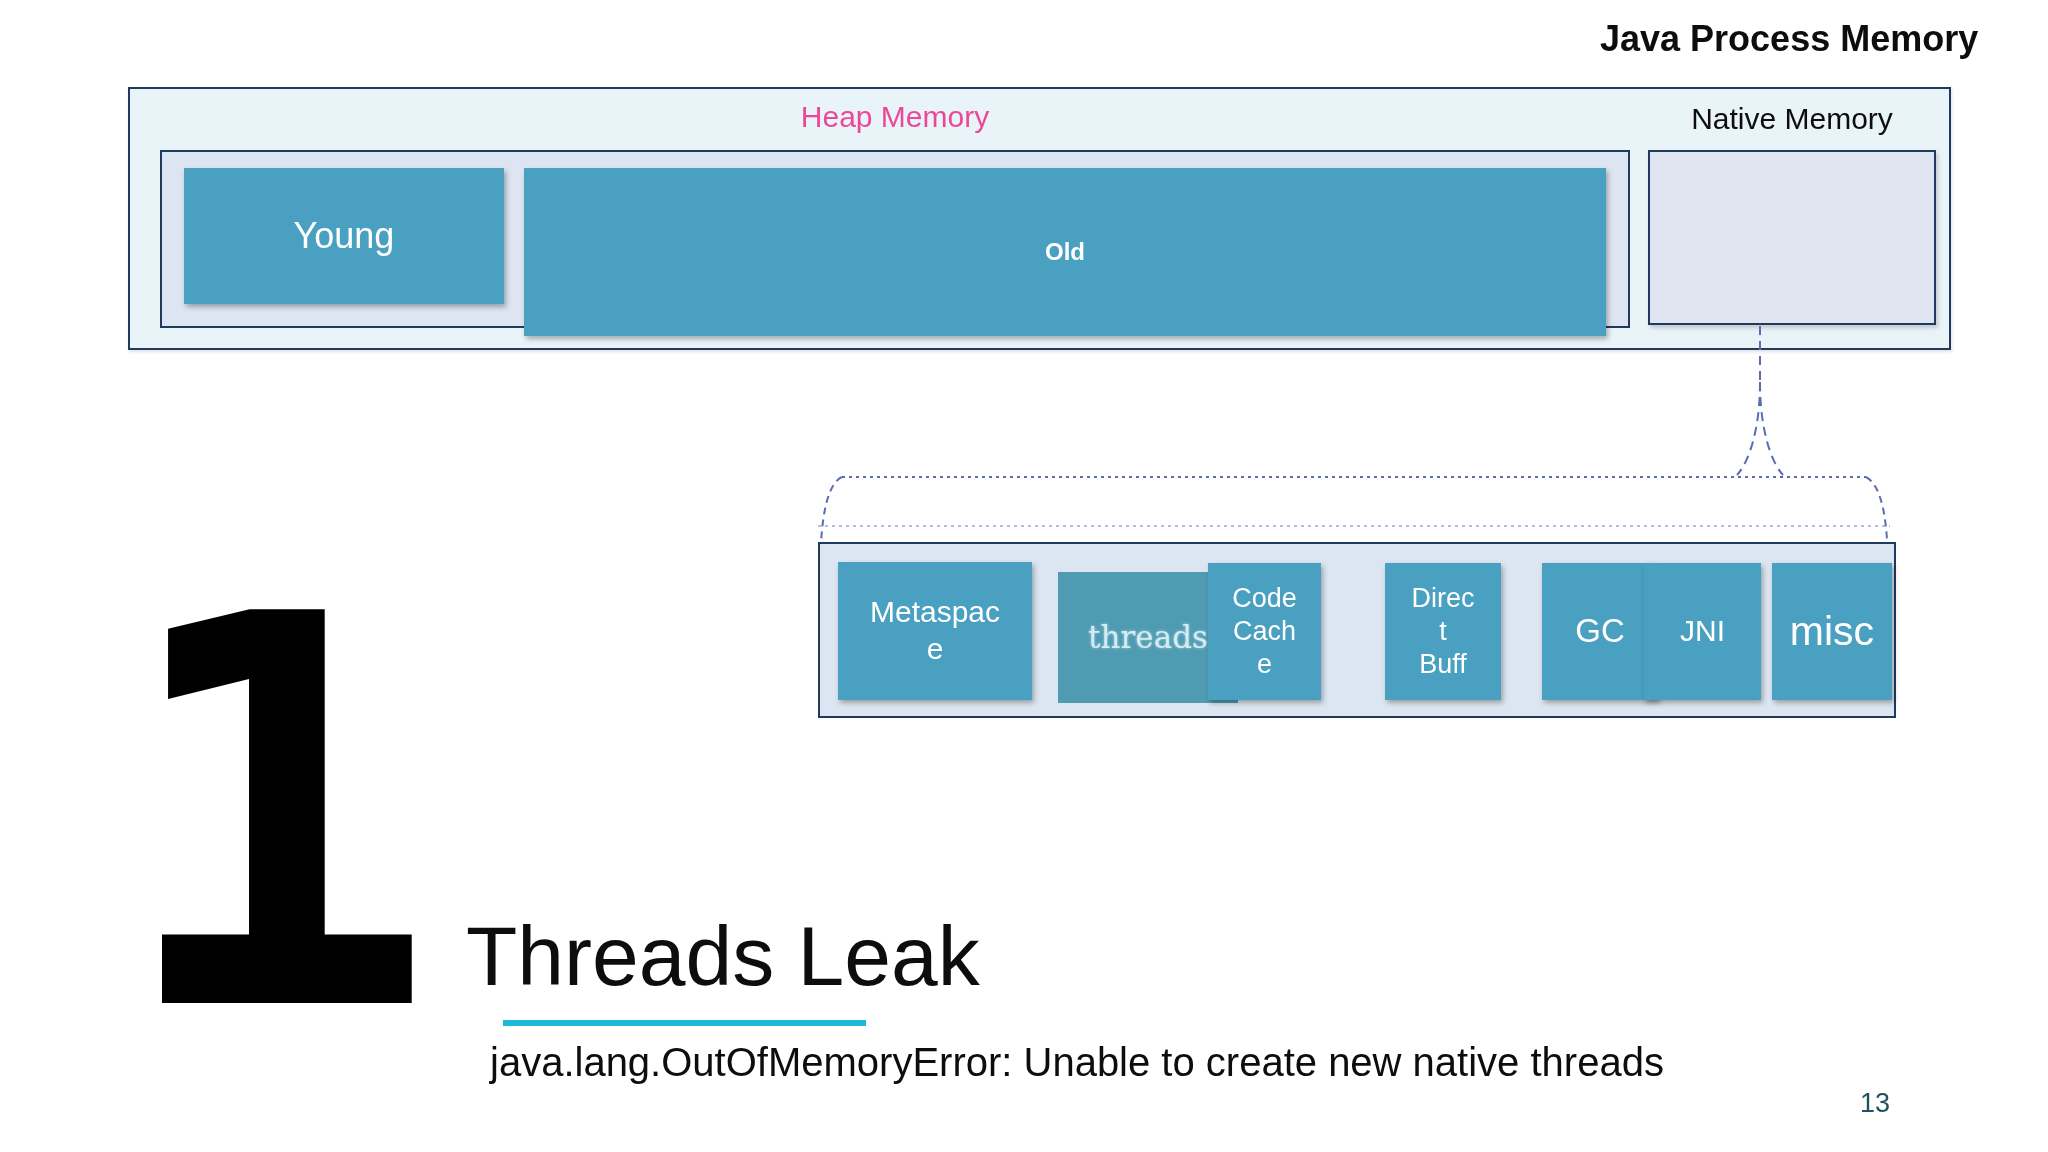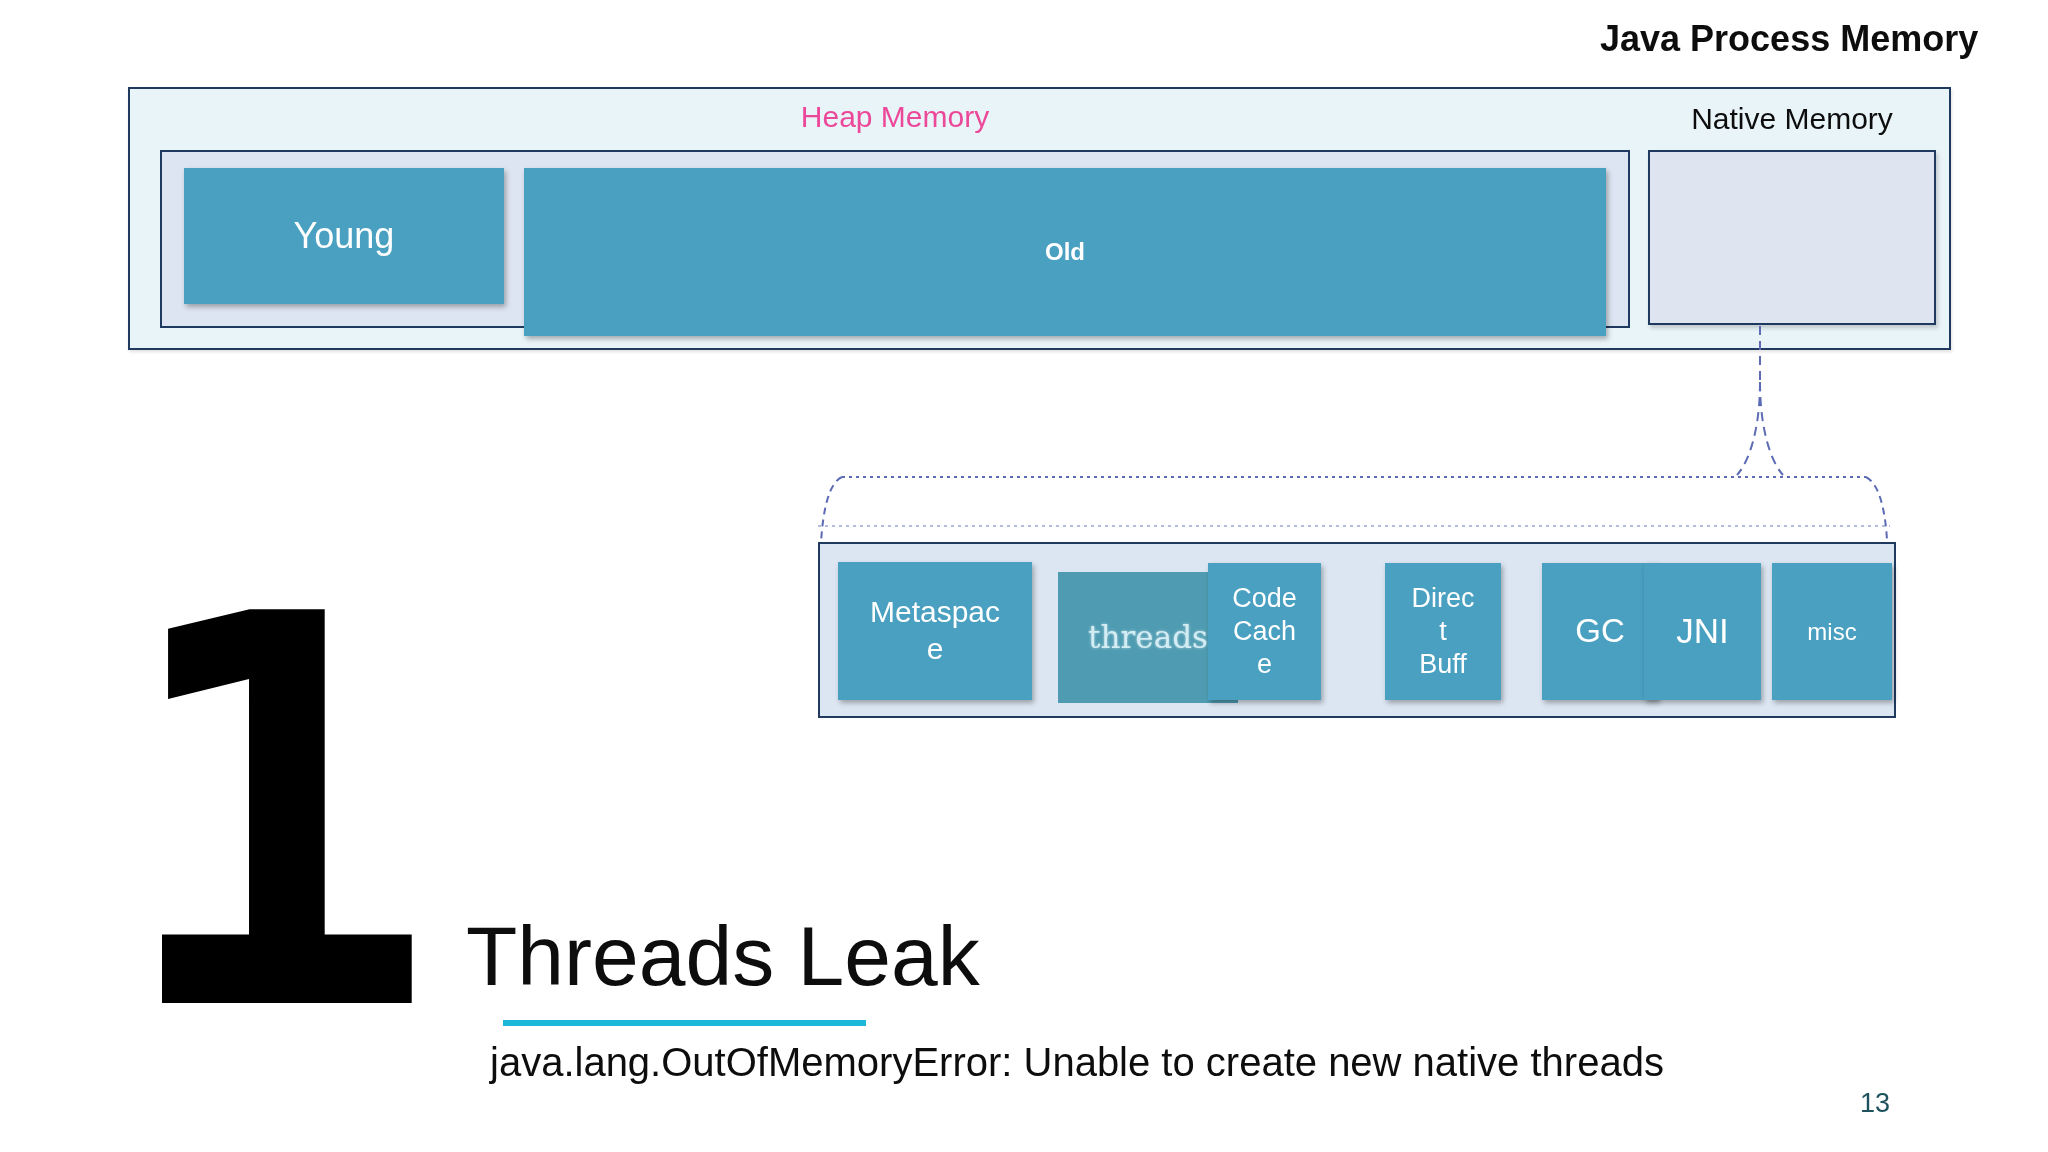--- a/index.html
+++ b/index.html
@@ -55,22 +55,22 @@
   .r-metaspace{left:838px;top:562px;width:194px;height:138px;font-size:30px;}
   .r-threads{
     left:1058px;top:572px;width:180px;height:131px;font-size:31px;
     background:#4f9cb2;box-shadow:none;
     font-family:"DejaVu Serif", serif;font-weight:normal;color:#d4ecf4;
     text-shadow:0 0 3px rgba(255,255,255,0.55);
   }
   .r-codecache{left:1208px;top:563px;width:113px;height:137px;font-size:27px;}
   .r-directbuff{left:1385px;top:563px;width:116px;height:137px;font-size:27px;}
   .r-gc{left:1517px;top:563px;width:116px;height:137px;font-size:33px;margin-left:25px;}
-  .r-jni{left:1644px;top:563px;width:117px;height:137px;font-size:35px;}
-  .r-misc{left:1772px;top:563px;width:120px;height:137px;font-size:24px;}
+  .r-jni{left:1644px;top:563px;width:117px;height:137px;font-size:30px;}
+  .r-misc{left:1772px;top:563px;width:120px;height:137px;font-size:41px;}
 
   
   .big-number{
     left:100px;top:560px;width:350px;height:520px;
     font-family:"DejaVu Sans Mono", monospace;font-weight:bold;
     font-size:540px;line-height:0.95;color:#000;text-align:center;
   }
   .heading{
     left:466px;top:908px;width:900px;height:90px;
     font-size:84px;font-weight:normal;color:#0d0d0d;white-space:nowrap;

